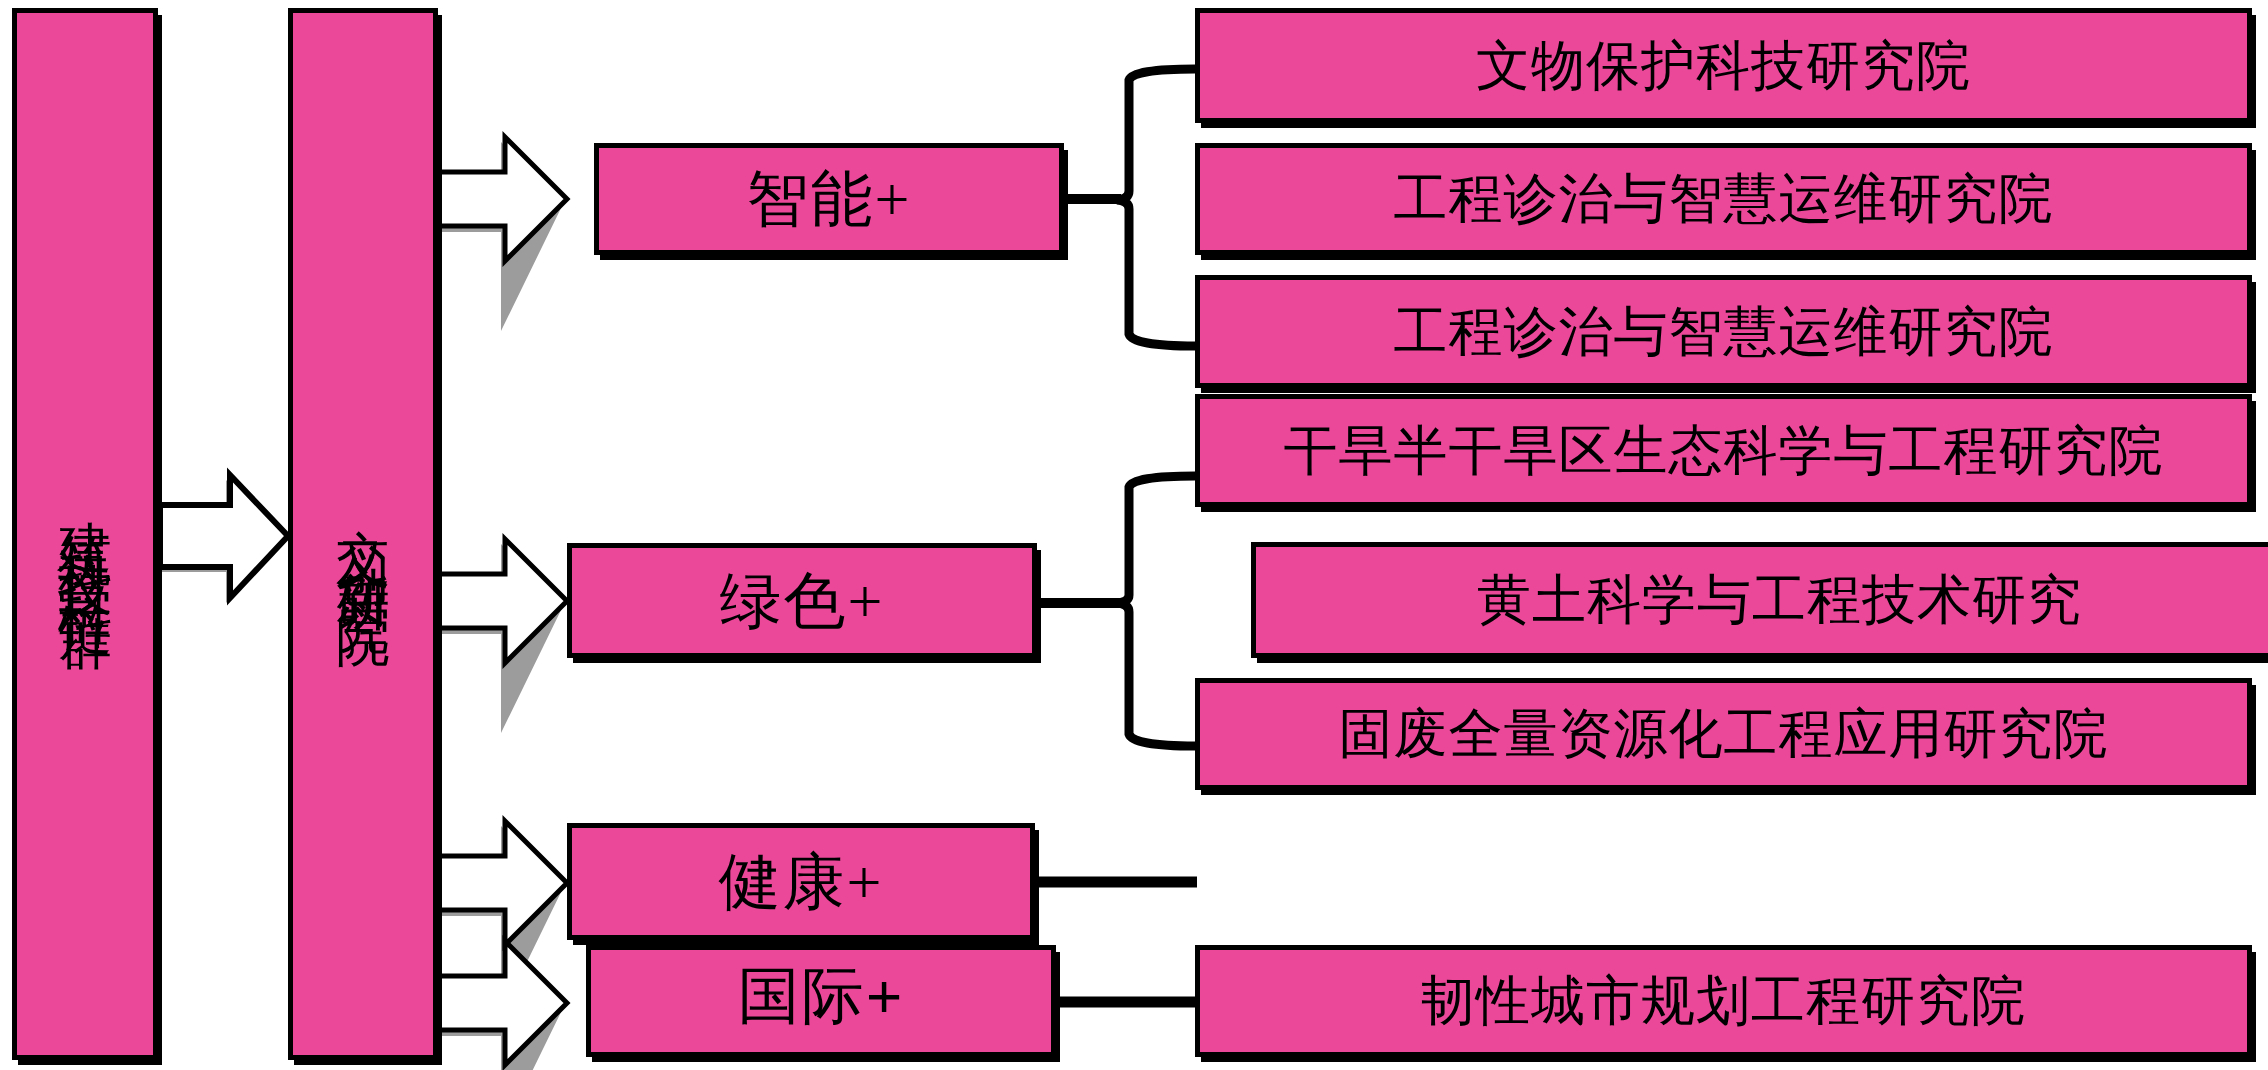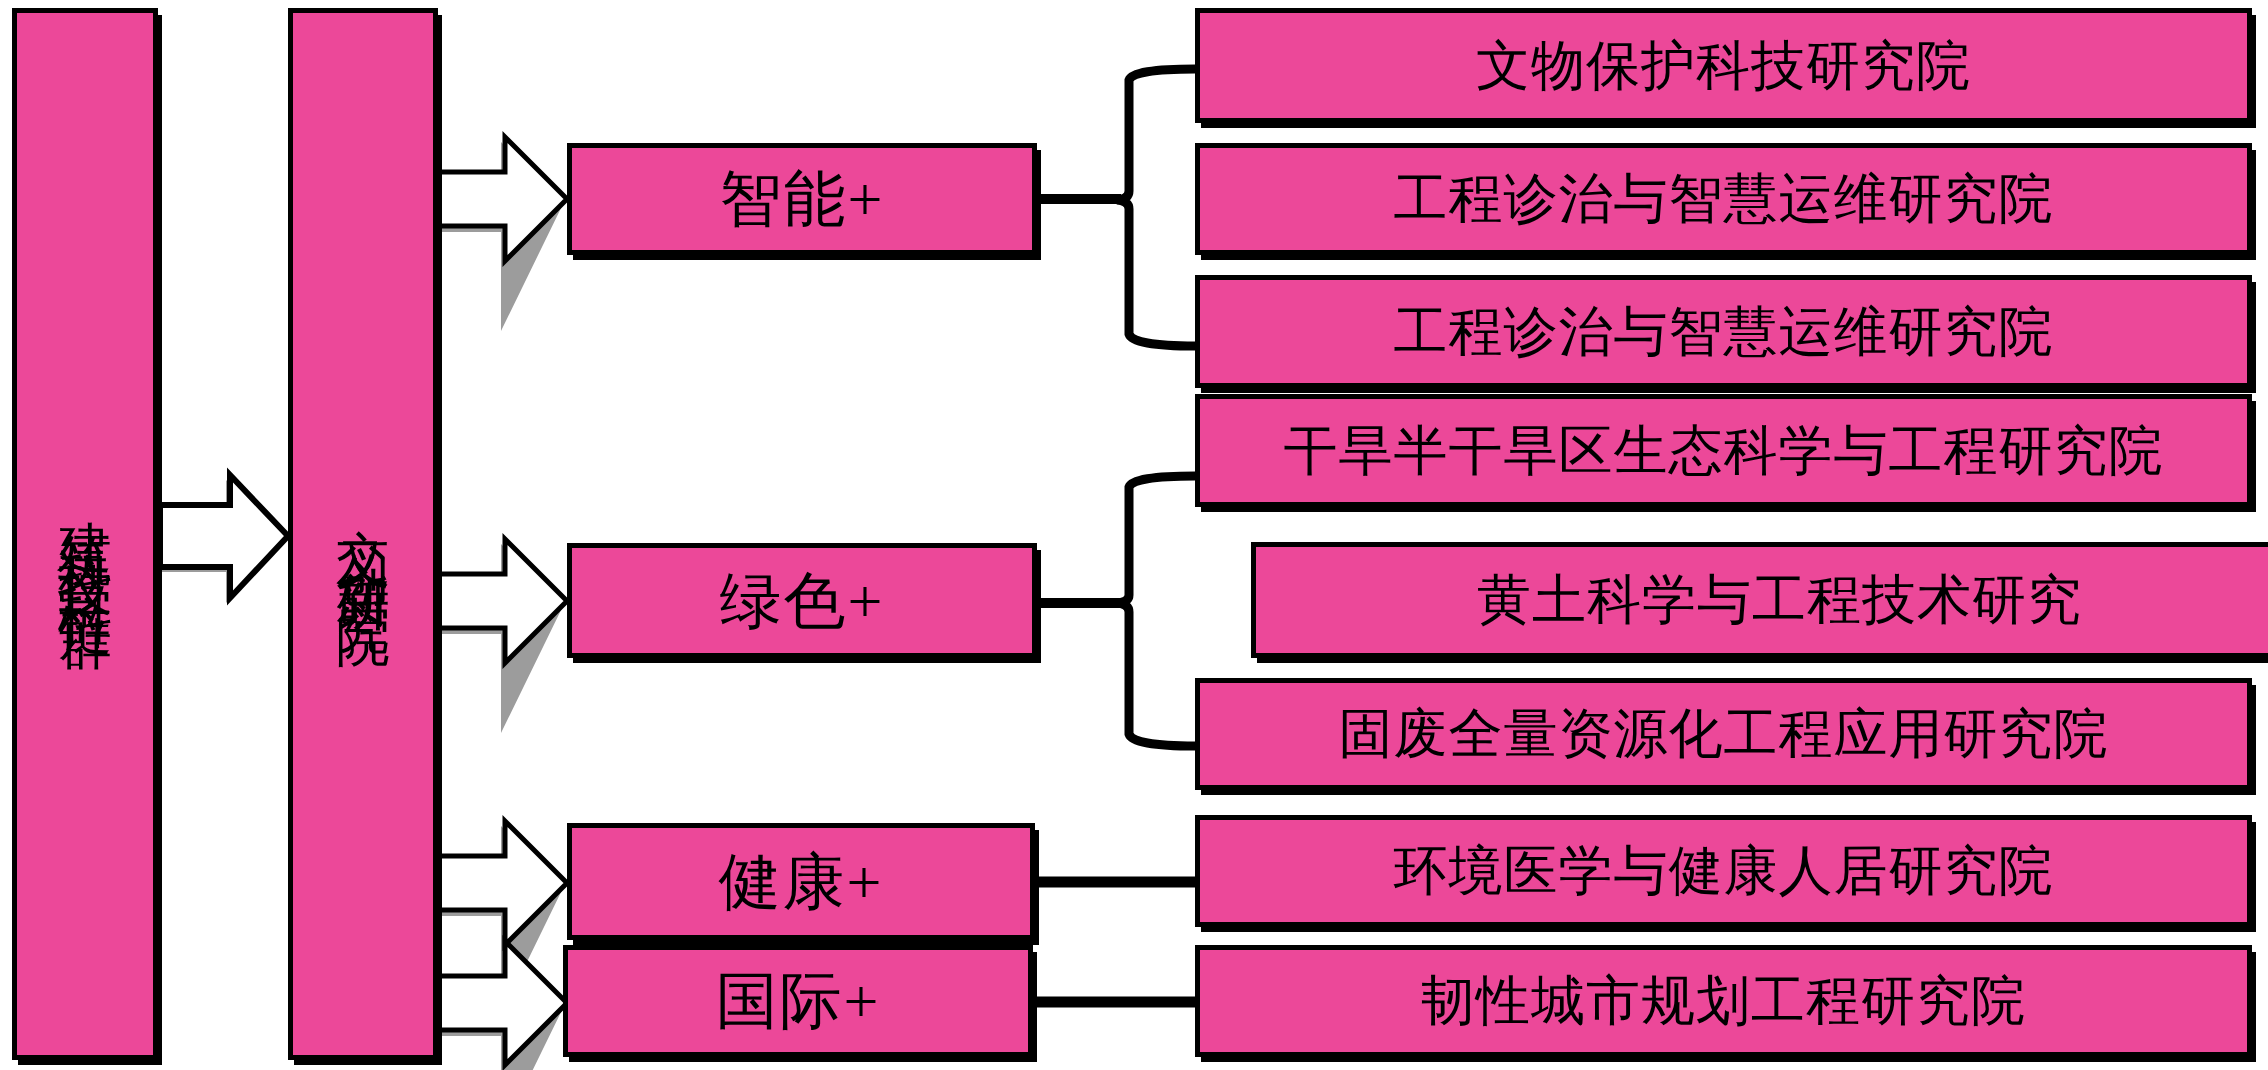--- a/index.html
+++ b/index.html
@@ -65,30 +65,29 @@
     <path d="M1195,476 Q1133,476 1129,487 L1129,595 Q1129,602 1117,603 Q1129,604 1129,612 L1129,734 Q1133,746 1195,746" fill="none" stroke="#000000" stroke-width="9" stroke-linecap="round"></path>
 
     <line x1="1035" y1="882" x2="1197" y2="882" stroke="#000000" stroke-width="11"></line>
     <line x1="1037" y1="1002" x2="1197" y2="1002" stroke="#000000" stroke-width="11"></line>
   </svg>
 
   <div class="box vbox" style="left:12px;top:8px;width:146px;height:1052px;">建筑科技学科链群</div>
 
   <div class="box vbox" style="left:288px;top:8px;width:150px;height:1052px;">交叉创新研究院</div>
 
-  <div class="box category" style="left:567px;top:143px;width:470px;height:112px;">智能+</div>
+  <div class="box category" style="left:594px;top:143px;width:470px;height:112px;">智能+</div>
   <div class="box category" style="left:567px;top:543px;width:470px;height:115px;font-family:Liberation Serif, serif;">绿色+</div>
   <div class="box category" style="left:567px;top:823px;width:468px;height:117px;">健康+</div>
-  <div class="box category" style="left:563px;top:945px;width:470px;height:112px;">国际+</div>
+  <div class="box category" style="left:586px;top:945px;width:470px;height:112px;font-family:Liberation Mono, monospace;">国际+</div>
 
   <div class="box institute" style="left:1195px;top:8px;width:1057px;height:115px;">文物保护科技研究院</div>
   <div class="box institute" style="left:1195px;top:143px;width:1057px;height:112px;">工程诊治与智慧运维研究院</div>
   <div class="box institute" style="left:1195px;top:275px;width:1057px;height:113px;">工程诊治与智慧运维研究院</div>
 
   <div class="box institute" style="left:1195px;top:394px;width:1057px;height:113px;">干旱半干旱区生态科学与工程研究院</div>
   <div class="box institute" style="left:1251px;top:542px;width:1057px;height:116px;">黄土科学与工程技术研究</div>
   <div class="box institute" style="left:1195px;top:678px;width:1057px;height:112px;">固废全量资源化工程应用研究院</div>
 
-  <div class="box institute" style="left:1195px;top:815px;width:1057px;height:112px;">环境医学与健康人居研究院</div>
 
   <div class="box institute" style="left:1195px;top:945px;width:1057px;height:112px;">韧性城市规划工程研究院</div>
 
 </div>
 
 </body></html>

